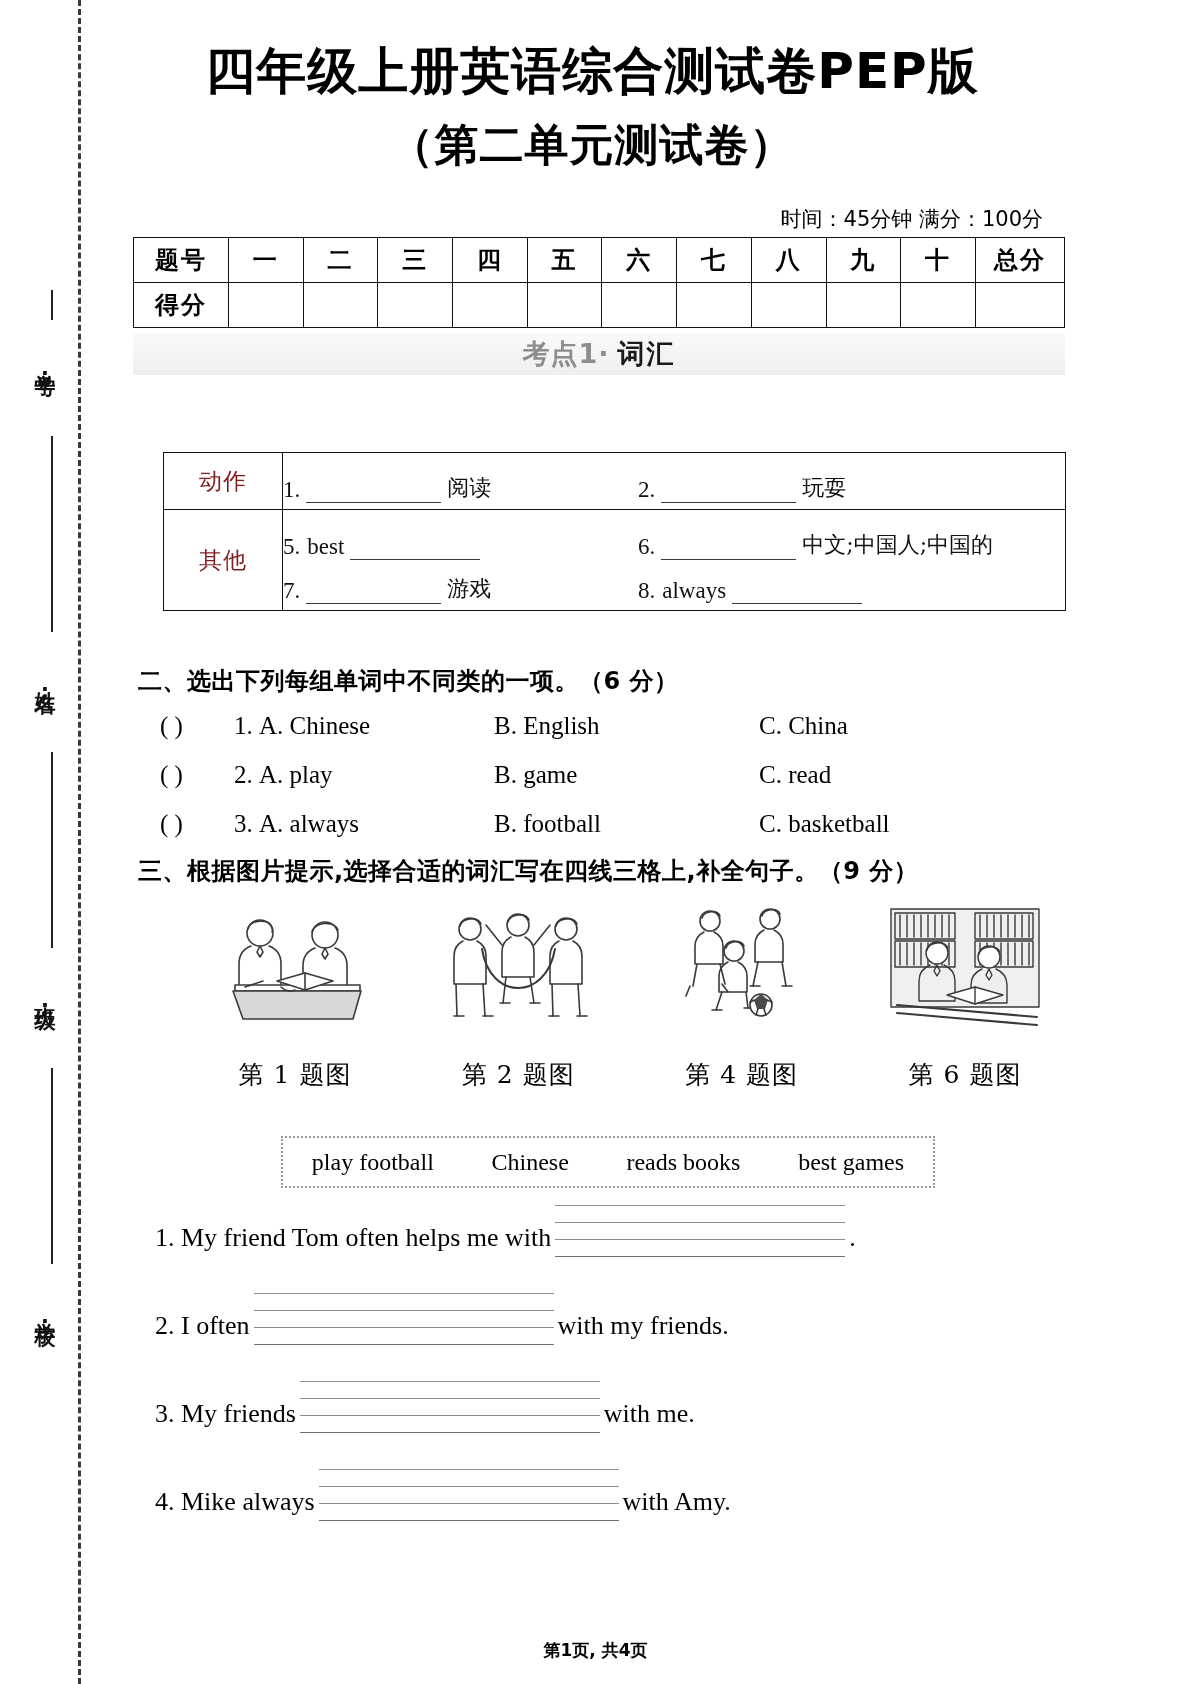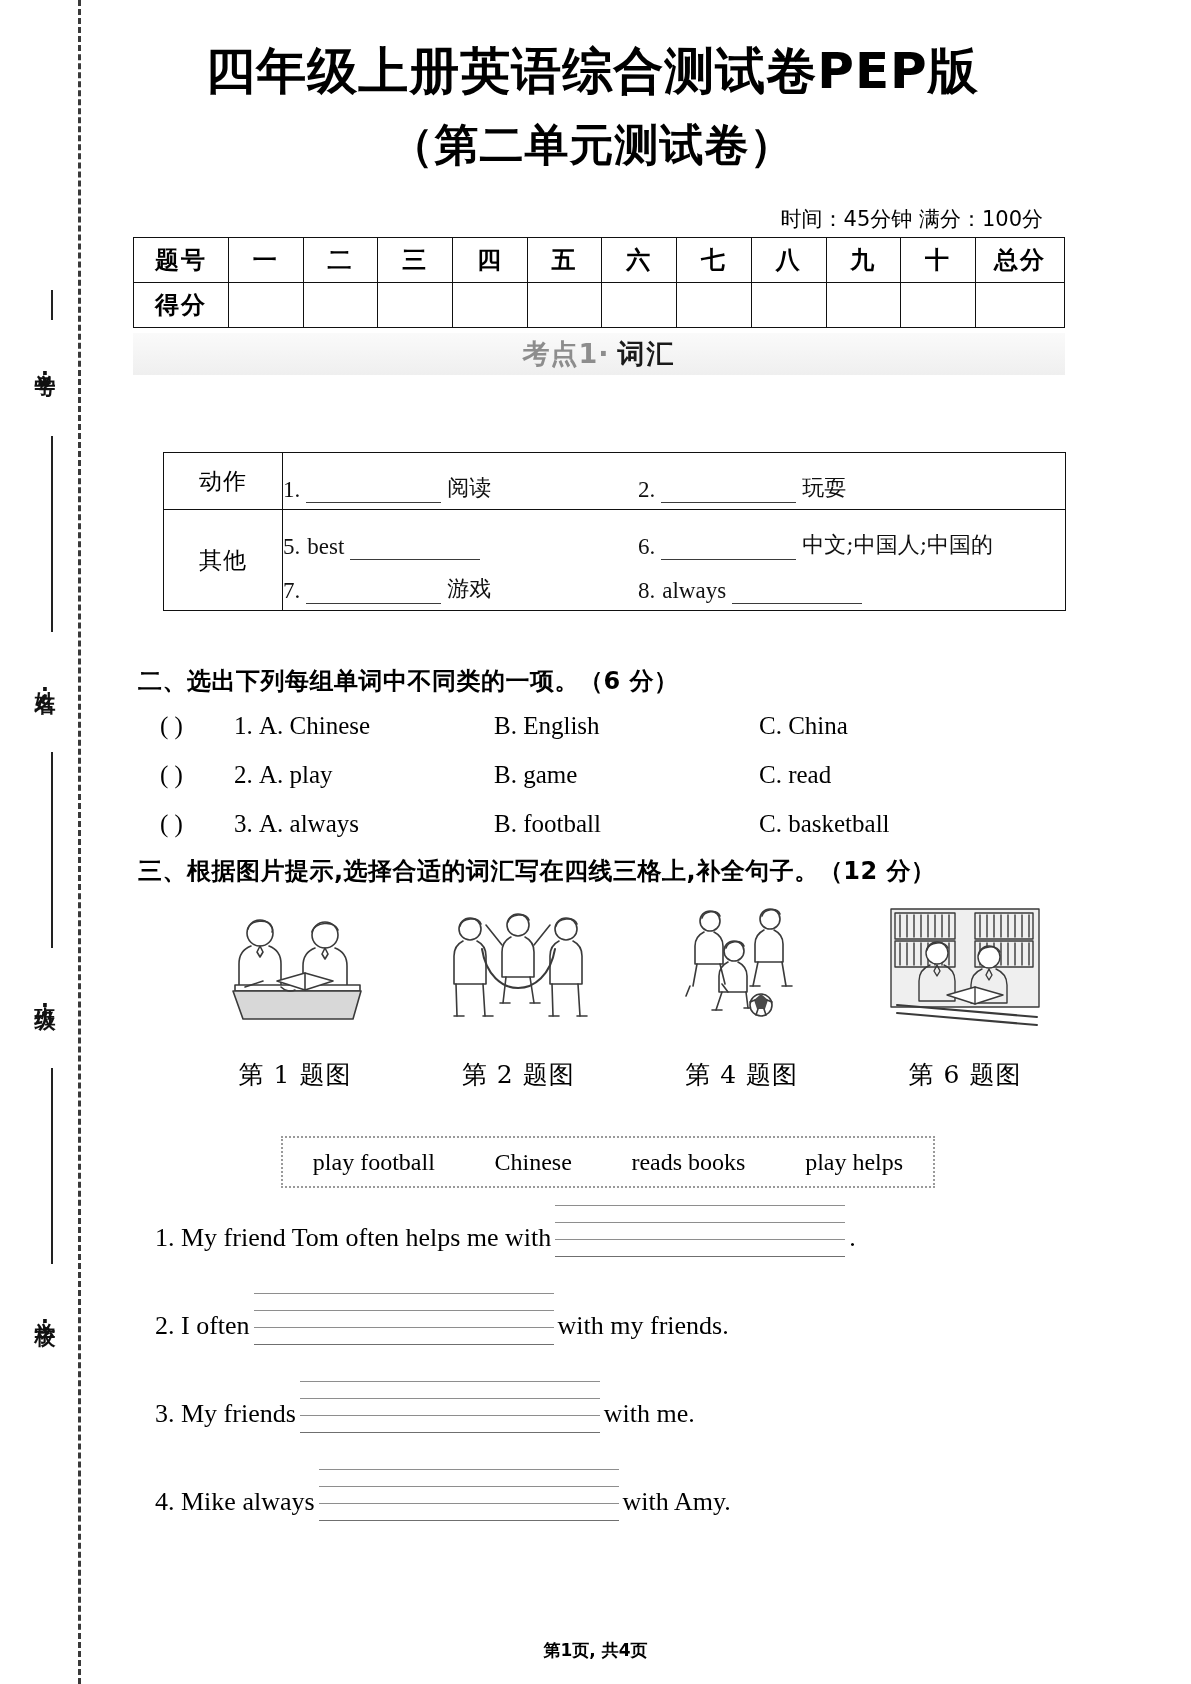--- a/index.html
+++ b/index.html
@@ -126,21 +126,21 @@
     border:1.5px solid #111;
     padding:6px 0;
     vertical-align:middle;
   }
   .vcat{
     width:118px;
     text-align:center;
     font-family:"DejaVu Serif", serif;
     font-size:23px;
     letter-spacing:1px;
-    color:#000000;
+    color:#7f1d1d;
   }
   .vbody{padding-left:16px;}
   .vrow{
     display:flex;
     align-items:flex-end;
     height:44px;
   }
   .vitem{
     display:flex;align-items:flex-end;
     font-family:"Liberation Serif", serif;
@@ -352,21 +352,21 @@
   <div class="choice-row" style="top:712px;">
     <span class="paren">(      )</span><span class="num">1.</span>&nbsp;<span class="optA">A. Chinese</span><span class="optB">B. English</span><span class="optC">C. China</span>
   </div>
   <div class="choice-row" style="top:761px;">
     <span class="paren">(      )</span><span class="num">2.</span>&nbsp;<span class="optA">A. play</span><span class="optB">B. game</span><span class="optC">C. read</span>
   </div>
   <div class="choice-row" style="top:810px;">
     <span class="paren">(      )</span><span class="num">3.</span>&nbsp;<span class="optA">A. always</span><span class="optB">B. football</span><span class="optC">C. basketball</span>
   </div>
 
-  <div class="qhead" style="top:855px;">三、根据图片提示,选择合适的词汇写在四线三格上,补全句子。（12 分）</div>
+  <div class="qhead" style="top:855px;">三、根据图片提示,选择合适的词汇写在四线三格上,补全句子。（9 分）</div>
 
   <div class="pic-row">
 
     <div class="pic-cell">
       <svg class="pic-box" viewBox="0 0 160 135">
         <g fill="none" stroke="#3a3a3a" stroke-width="1.6" stroke-linecap="round" stroke-linejoin="round">
           <circle cx="45" cy="28" r="13"></circle>
           <path d="M33 24c2-9 20-11 24-2 1 3 0 5 0 5"></path>
           <path d="M36 41c-8 3-12 10-12 18v22h42V59c0-8-4-15-12-18"></path>
           <path d="M45 41l-3 6 3 5 3-5z"></path>
@@ -464,21 +464,21 @@
       </svg>
       <div class="pic-cap">第 6 题图</div>
     </div>
 
   </div>
 
   <div class="wordbank">
     <span>play football</span>
     <span>Chinese</span>
     <span>reads books</span>
-    <span>play helps</span>
+    <span>best games</span>
   </div>
 
   <div class="sent" style="left:155px;top:1205px;">
     <span>1.</span>&nbsp;<span>My friend Tom often helps me with</span>
     <span class="grid4" style="width:290px;">
         <i></i>
         <i></i>
         <i></i>
         <i></i>
       </span>

